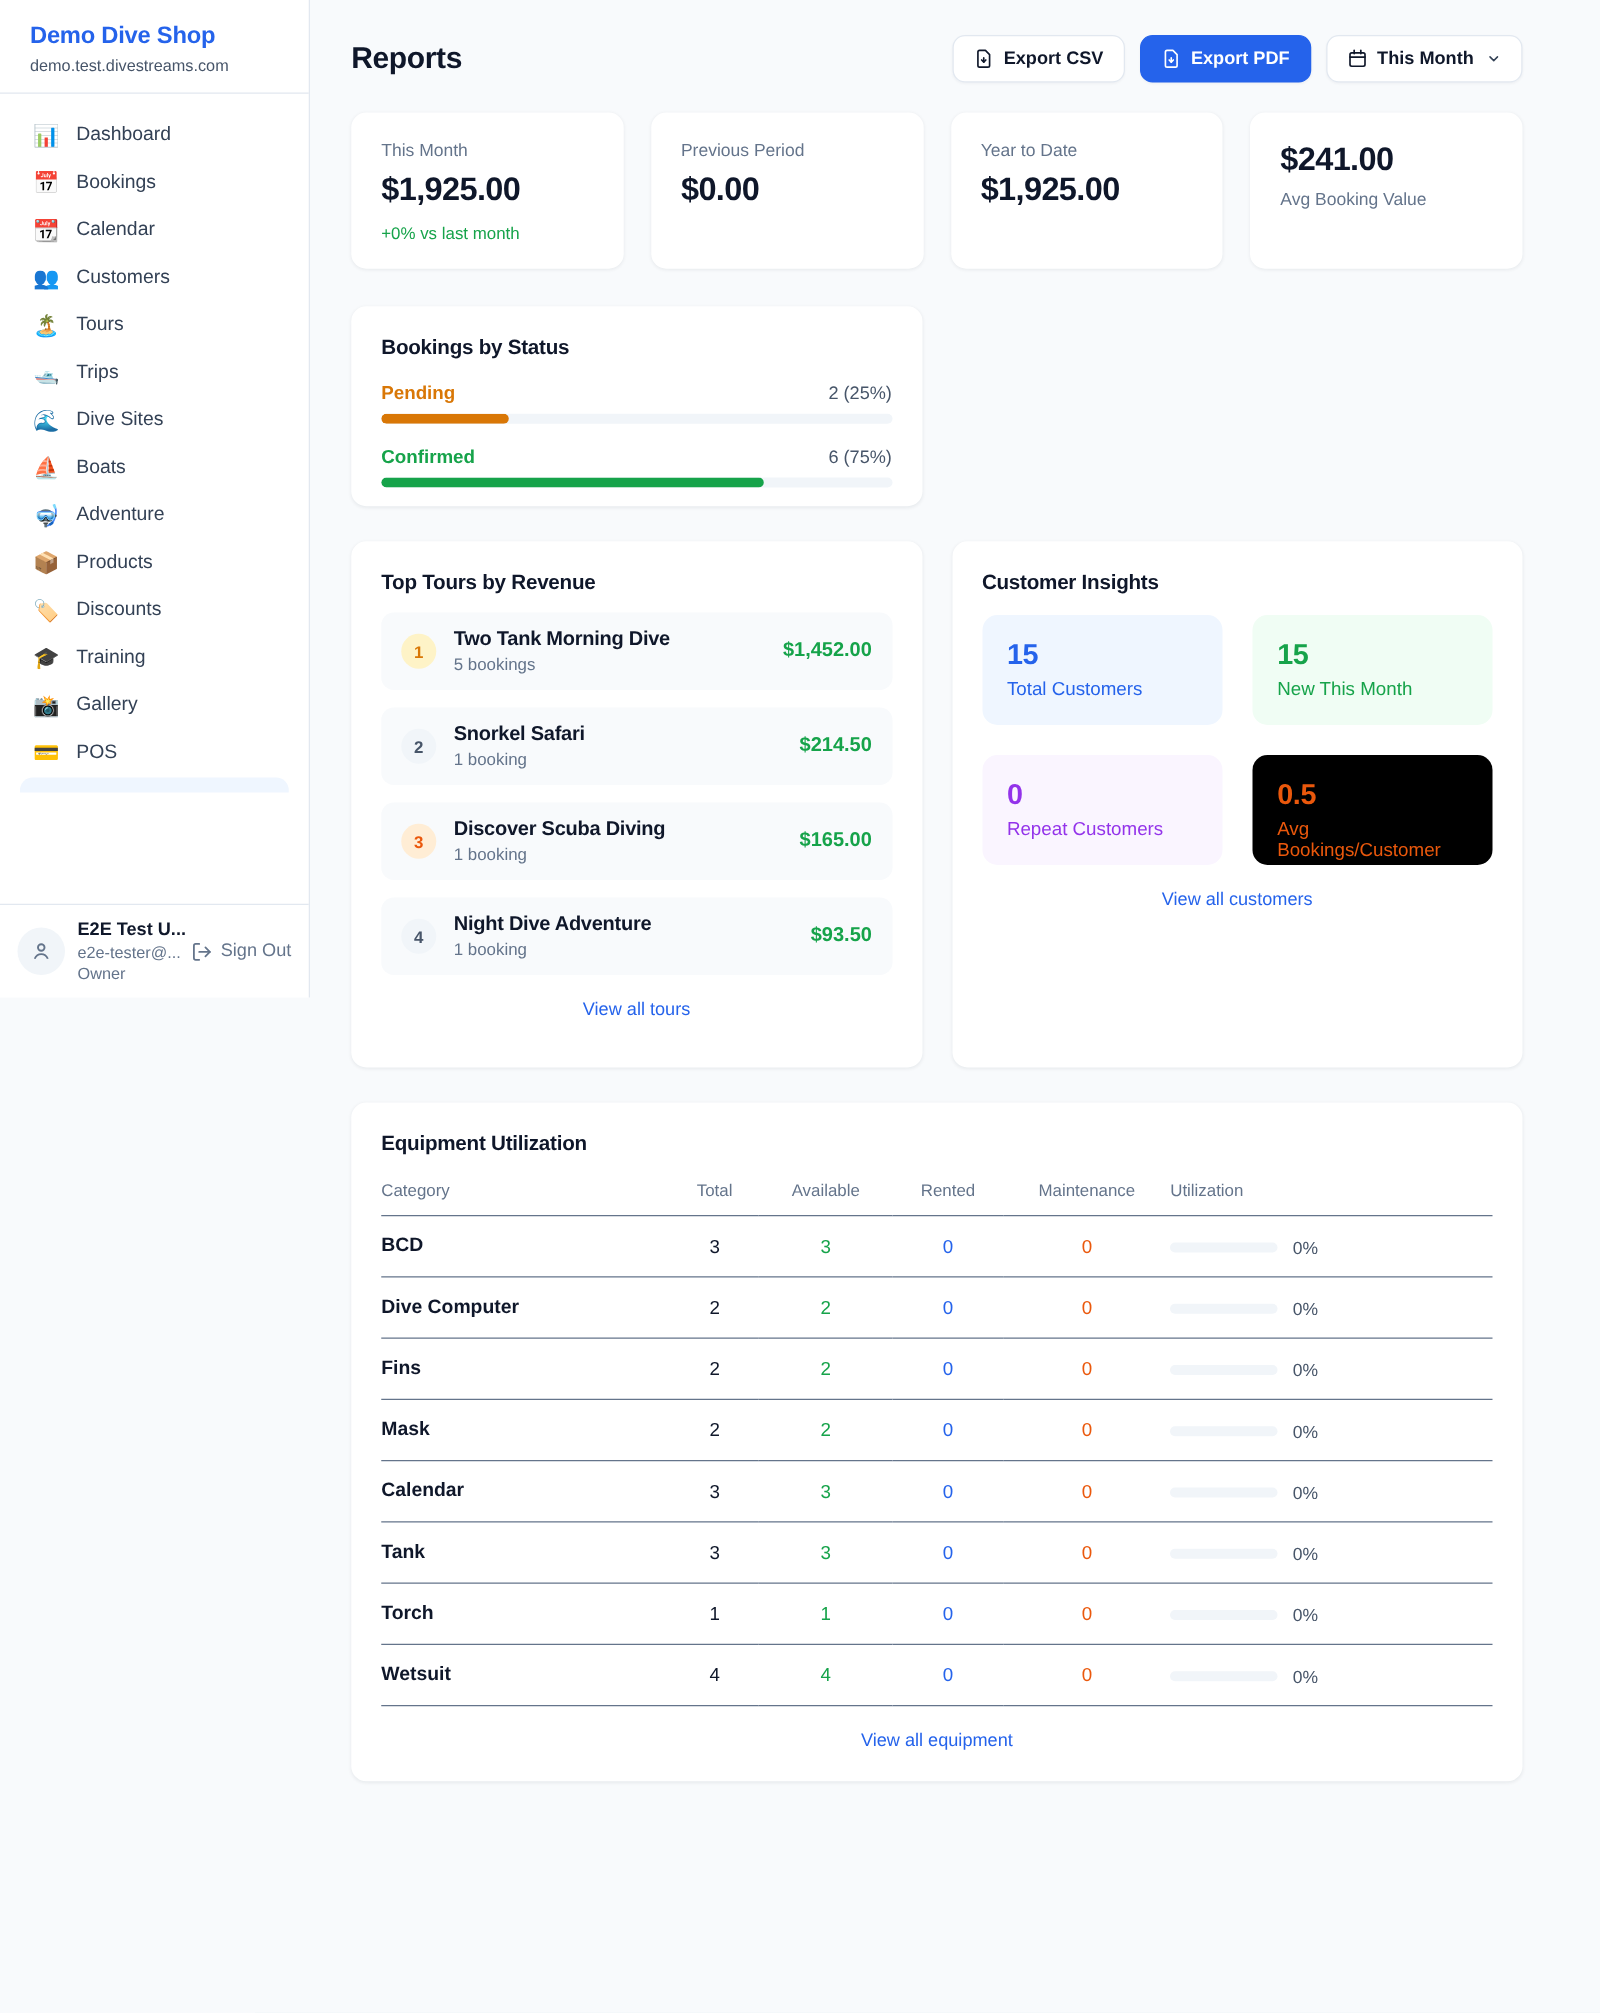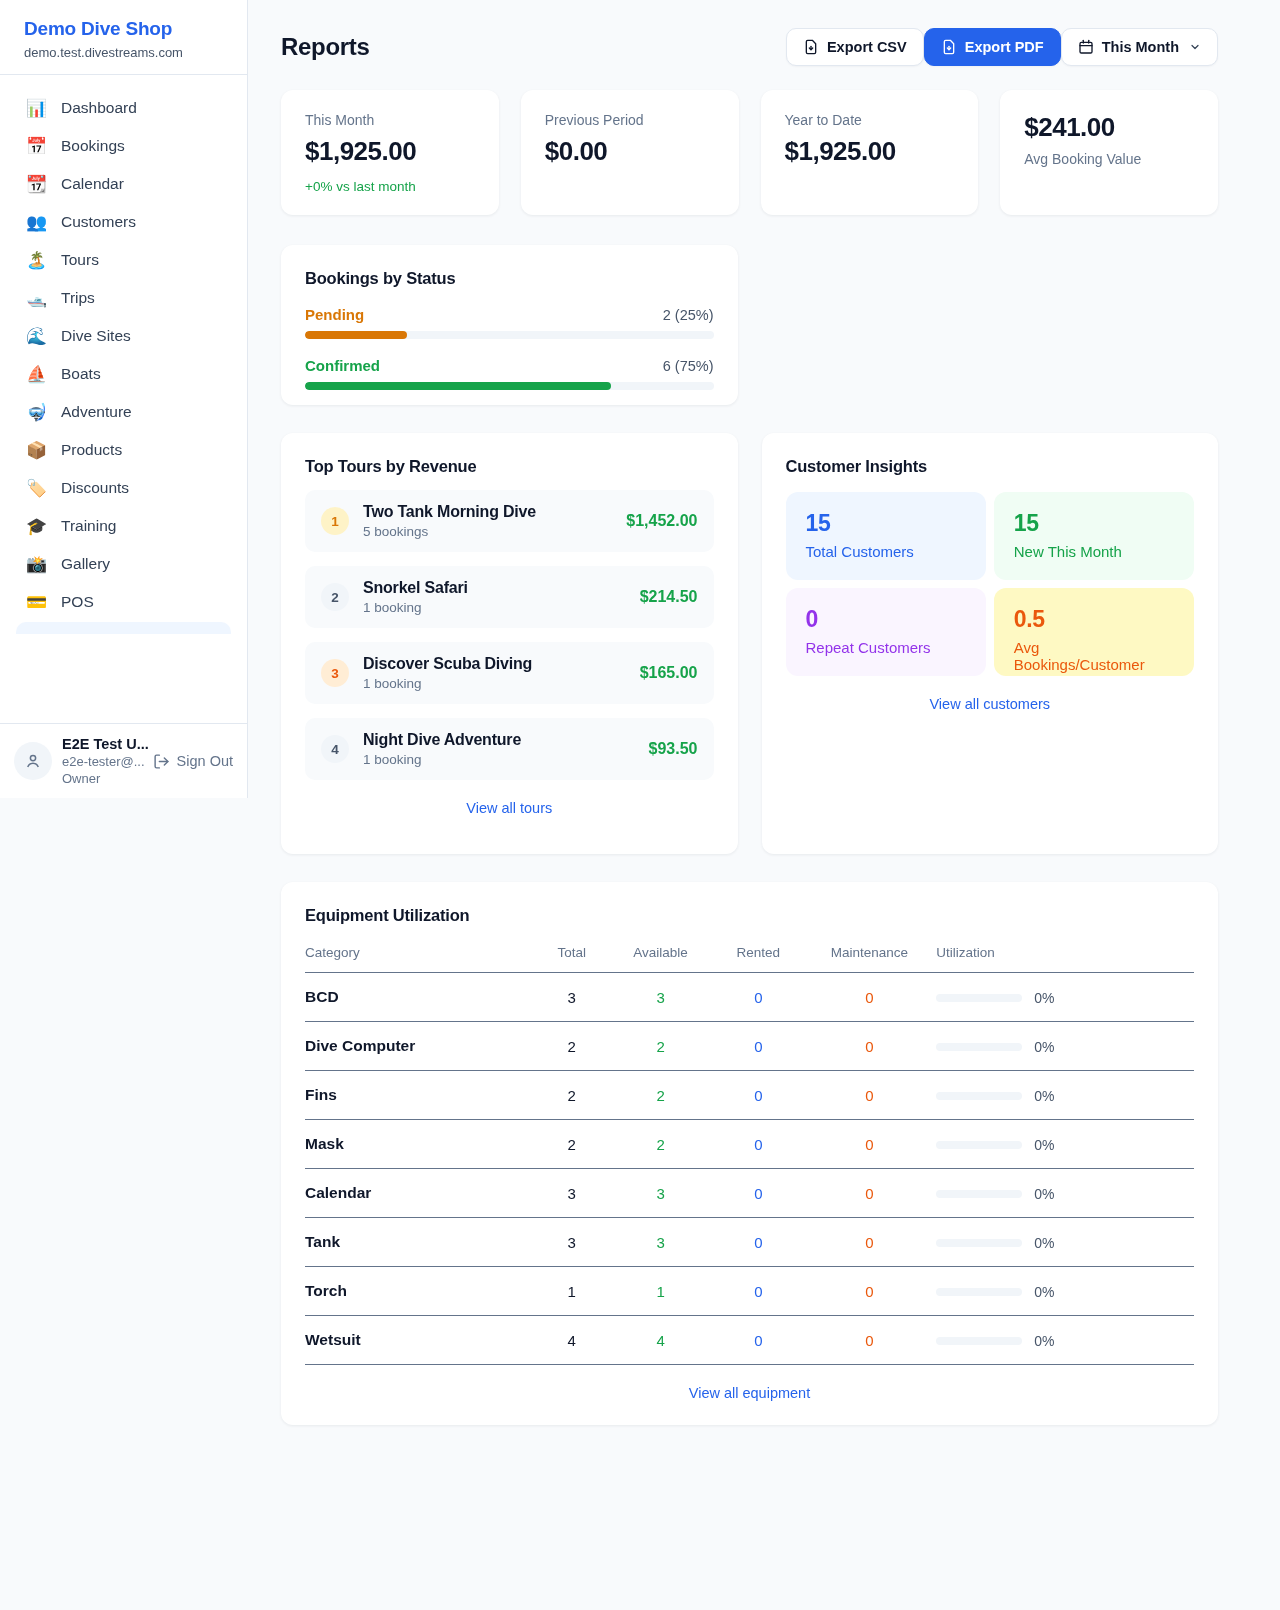--- a/index.html
+++ b/index.html
@@ -25,21 +25,21 @@
   .user-meta { flex:1; min-width:0; }
   .user-name { font-size:14.5px; font-weight:700; color:#0f172a; white-space:nowrap; }
   .user-email, .user-role { font-size:13px; color:#64748b; margin-top:2px; white-space:nowrap; }
   .signout { display:flex; align-items:center; gap:7px; color:#64748b; font-size:14.5px;
              cursor:pointer; white-space:nowrap; }
 
   
   .main { margin-left:248px; padding:28px 62px 36px 33px; }
   .header-row { display:flex; align-items:center; justify-content:space-between; margin-bottom:24px; }
   .page-title { font-size:24px; font-weight:800; letter-spacing:-0.3px; }
-  .header-actions { display:flex; gap:0; }
+  .header-actions { display:flex; gap:12px; }
   .btn { display:flex; align-items:center; gap:8px; height:38px; padding:0 16px; border-radius:10px;
          font-size:14.5px; font-weight:600; cursor:pointer; border:1px solid #e2e8f0; background:#fff;
          color:#0f172a; box-shadow:0 1px 2px rgba(15,23,42,.04); }
   .btn.primary { background:#2563eb; border-color:#2563eb; color:#fff; }
   .btn svg { display:block; }
   .chev { margin-left:2px; }
 
   .card { background:#fff; border-radius:12px; box-shadow:0 1px 3px rgba(15,23,42,.07); }
 
   
@@ -68,21 +68,21 @@
   .tall { height:421px; overflow:hidden; }
   .tour-row { display:flex; align-items:center; background:#f8fafc; border-radius:10px;
               padding:13px 16px; margin-top:14px; }
   .rank { width:28px; height:28px; border-radius:50%; display:flex; align-items:center;
           justify-content:center; font-size:13.5px; font-weight:700; margin-right:14px; flex:0 0 28px; }
   .tour-name { font-size:16px; font-weight:700; letter-spacing:-0.2px; }
   .tour-sub { font-size:13.5px; color:#64748b; margin-top:3px; }
   .tour-rev { margin-left:auto; font-size:16px; font-weight:700; color:#16a34a; }
   .view-link { display:block; text-align:center; color:#2563eb; font-size:14.5px; margin-top:20px;
                cursor:pointer; text-decoration:none; }
-  .tiles { display:grid; grid-template-columns:1fr 1fr; gap:8px; margin-top:16px; }
+  .tiles { display:grid; grid-template-columns:1fr 1fr; gap:24px; margin-top:16px; }
   .tile { border-radius:12px; padding:18px 20px; height:88px; }
   .tile-value { font-size:23px; font-weight:800; letter-spacing:-0.3px; }
   .tile-label { font-size:15px; margin-top:6px; }
 
   
   .equip { margin-top:28px; padding:24px; }
   table { width:100%; border-collapse:collapse; margin-top:10px; }
   th { font-size:13.5px; font-weight:400; color:#64748b; text-align:center; padding:10px 0 12px;
        border-bottom:1px solid #64748b; }
   th.cat, th.util { text-align:left; }
@@ -317,21 +317,21 @@
             <div class="tile-label" style="color: rgb(37, 99, 235);">Total Customers</div>
           </div>
           <div class="tile" style="background: rgb(240, 253, 244);">
             <div class="tile-value" style="color: rgb(22, 163, 74);">15</div>
             <div class="tile-label" style="color: rgb(22, 163, 74);">New This Month</div>
           </div>
           <div class="tile" style="background: rgb(250, 245, 255);">
             <div class="tile-value" style="color: rgb(147, 51, 234);">0</div>
             <div class="tile-label" style="color: rgb(147, 51, 234);">Repeat Customers</div>
           </div>
-          <div class="tile" style="background: #fef9c3; padding-left: 20px;">
+          <div class="tile" style="background: #000000; padding-left: 20px;">
             <div class="tile-value" style="color: rgb(234, 88, 12);">0.5</div>
             <div class="tile-label" style="color: rgb(234, 88, 12);">Avg Bookings/Customer</div>
           </div>
         </div>
         <a class="view-link">View all customers</a>
       </div>
     </div>
 
     <div class="card equip">
       <div class="card-title">Equipment Utilization</div>

